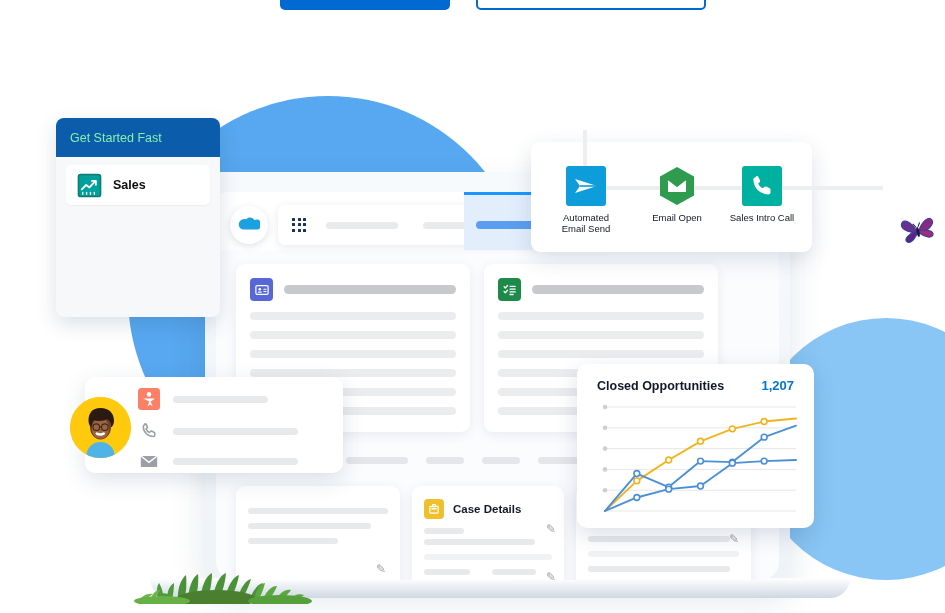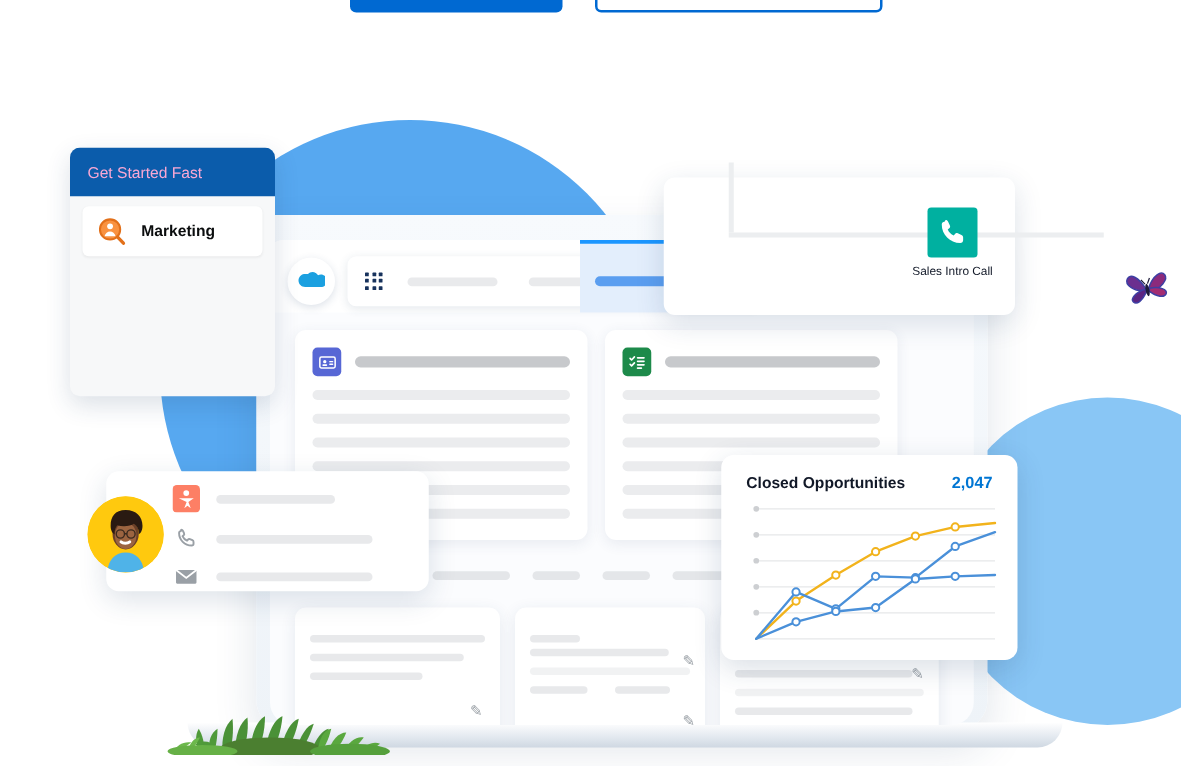--- a/index.html
+++ b/index.html
@@ -135,21 +135,21 @@
 
   
   #panel-gsf {
     position: absolute; left: 56px; top: 118px;
     width: 164px; height: 199px;
     background: #f7f8f9; border-radius: 8px;
     box-shadow: 0 7px 20px rgba(30,60,100,.16);
     overflow: hidden;
   }
   #gsf-header {
-    height: 39px; background: #0b5cab; color: #f9a8d4;
+    height: 39px; background: #0b5cab; color: #86efac;
     display: flex; align-items: center; padding-left: 14px;
     font-size: 12.5px;
   }
   .gsf-row {
     margin: 8px 10px 0 10px; height: 40px;
     background: #ffffff; border-radius: 5px;
     display: flex; align-items: center; gap: 11px; padding-left: 11px;
     box-shadow: 0 1px 2px rgba(0,0,0,.05);
   }
   .gsf-label { font-size: 12.5px; color: #0b0d0e; font-weight: 600; }
@@ -301,20 +301,30 @@
     <div class="strip-skel" style="left:322px; top:265px; width:62px;"></div>
 
     <div class="detail-card" id="dc-contact">
       <div class="dc-line" style="width:100%"></div>
       <div class="dc-line" style="width:88%"></div>
       <div class="dc-line" style="width:64%"></div>
       <div class="pencil" style="right:14px; bottom:18px;">✎</div>
     </div>
 
     <div class="detail-card" id="dc-case">
+      <div class="dc-head">
+        <div class="sq-icon" style="background:#f0c02c;width:20px;height:20px">
+          <svg width="12" height="12" viewBox="0 0 16 16">
+            <rect x="2.5" y="4.5" width="11" height="9" rx="1.2" fill="none" stroke="#fff" stroke-width="1.5"></rect>
+            <path d="M6 4.5V3.2a1 1 0 011-1h2a1 1 0 011 1v1.3" fill="none" stroke="#fff" stroke-width="1.5"></path>
+            <rect x="4.6" y="6.4" width="6.8" height="2.4" rx=".6" fill="#fff"></rect>
+          </svg>
+        </div>
+        <div class="dc-title">Case Details</div>
+      </div>
       <div class="dc-line" style="width:31%"></div>
       <div class="dc-line" style="width:87%; margin-top:5px"></div>
       <div class="dc-line" style="width:100%; background:#f1f2f3"></div>
       <div style="display:flex; gap:22px">
         <div class="dc-line" style="width:46px"></div>
         <div class="dc-line" style="width:44px"></div>
       </div>
       <div style="display:flex; gap:22px">
         
         
@@ -329,38 +339,65 @@
       <div class="dc-line" style="width:100%; background:#f1f2f3"></div>
       <div class="dc-line" style="width:94%"></div>
       <div class="pencil" style="right:12px; top:46px;">✎</div>
     </div>
 
   </div>
 
   <div id="panel-gsf">
     <div id="gsf-header">Get Started Fast</div>
 
-
-
     <div class="gsf-row">
       <svg width="25" height="25" viewBox="0 0 26 26">
-        <circle cx="11.5" cy="11" r="8.4" fill="#f99240" stroke="#e2701a" stroke-width="1.7"></circle>
-        <circle cx="11.5" cy="8.4" r="2.4" fill="#fff"></circle>
-        <path d="M6.9 16.6c.7-2.6 2.5-4 4.6-4s3.9 1.4 4.6 4z" fill="#fff"></path>
-        <line x1="17.6" y1="17.2" x2="22.6" y2="22.4" stroke="#e2701a" stroke-width="2.8" stroke-linecap="round"></line>
+        <rect x="1.5" y="1.5" width="23" height="23" rx="2.5" fill="#00a19b" stroke="#0e7a75" stroke-width="1.6"></rect>
+        <path d="M5 17l4.5-4.5L13 15l6-6.5" fill="none" stroke="#fff" stroke-width="1.9" stroke-linecap="round" stroke-linejoin="round"></path>
+        <path d="M15.6 8.2H19.6V12.2" fill="none" stroke="#fff" stroke-width="1.9" stroke-linecap="round" stroke-linejoin="round"></path>
+        <g stroke="#fff" stroke-width="1.4" stroke-linecap="round">
+          <line x1="6" y1="20.3" x2="6" y2="22.2"></line>
+          <line x1="10" y1="20.3" x2="10" y2="22.2"></line>
+          <line x1="14" y1="20.3" x2="14" y2="22.2"></line>
+          <line x1="18" y1="20.3" x2="18" y2="22.2"></line>
+        </g>
       </svg>
-      <span class="gsf-label">Marketing</span>
-    </div>
+      <span class="gsf-label">Sales</span>
+    </div>
+
+
   </div>
 
   <div id="panel-flow">
     <div class="flow-connector" id="fc1"></div>
     <div id="fc-stub"></div>
 
-
+    <div class="flow-node" id="fn1">
+      <div class="flow-shape" style="background:#0d9dda;border-radius:3px">
+        <svg width="40" height="40" viewBox="0 0 40 40">
+          <path d="M9 13l22 7-22 7 5-7z" fill="#fff"></path>
+          <path d="M14 20h17" stroke="#0d9dda" stroke-width="1.6"></path>
+        </svg>
+      </div>
+      <div class="flow-label">
+        <span>Automated</span><br><span>Email Send</span>
+      </div>
+    </div>
+
+    <div class="flow-node" id="fn2">
+      <div class="flow-shape">
+        <svg width="40" height="40" viewBox="0 0 40 40">
+          <polygon points="20,1 37,10.5 37,29.5 20,39 3,29.5 3,10.5" fill="#2e9b4e"></polygon>
+          <path d="M11 15h18v11H11z" fill="#fff"></path>
+          <path d="M11 15l9 7 9-7" fill="#2e9b4e"></path>
+          <path d="M11 15l9 7 9-7" fill="none" stroke="#fff" stroke-width="1.4"></path>
+        </svg>
+      </div>
+      <div class="flow-label">Email Open</div>
+    </div>
 
     <div class="flow-node" id="fn3">
       <div class="flow-shape" style="background:#00b0a0;border-radius:3px">
         <svg width="40" height="40" viewBox="0 0 40 40">
           <path d="M14.5 10c1 0 1.6.4 2 1.3l1.4 3c.4.9.2 1.6-.5 2.2l-1.2 1c.9 2.2 2.6 3.9 4.8 4.8l1-1.2c.6-.7 1.3-.9 2.2-.5l3 1.4c.9.4 1.3 1 1.3 2v2.2c0 1.3-.9 2.2-2.3 2.2-8.2 0-14.8-6.6-14.8-14.8 0-1.4.9-2.3 2.2-2.3z" fill="#fff"></path>
         </svg>
       </div>
       <div class="flow-label">Sales Intro Call</div>
     </div>
   </div>
@@ -407,21 +444,21 @@
           <path d="M2 5.5l9 7 9-7" fill="none" stroke="#fff" stroke-width="1.6"></path>
         </svg>
       </div>
       <div class="pc-skel" style="width:125px; margin-left:10px"></div>
     </div>
   </div>
 
   <div id="panel-chart">
     <div id="chart-head">
       <div id="chart-title">Closed Opportunities</div>
-      <div id="chart-value">2,047</div>
+      <div id="chart-value">1,207</div>
     </div>
     <svg id="chart-svg" width="205" height="118" viewBox="0 0 205 118" style="margin-top:8px">
         <line x1="8" x2="199" y1="110" y2="110" stroke="#e6e7e9" stroke-width="1"></line>
         <line x1="8" x2="199" y1="89.2" y2="89.2" stroke="#e6e7e9" stroke-width="1"></line>
         <circle cx="8" cy="89.2" r="2.3" fill="#cdcfd2"></circle>
         <line x1="8" x2="199" y1="68.4" y2="68.4" stroke="#e6e7e9" stroke-width="1"></line>
         <circle cx="8" cy="68.4" r="2.3" fill="#cdcfd2"></circle>
         <line x1="8" x2="199" y1="47.6" y2="47.6" stroke="#e6e7e9" stroke-width="1"></line>
         <circle cx="8" cy="47.6" r="2.3" fill="#cdcfd2"></circle>
         <line x1="8" x2="199" y1="26.799999999999997" y2="26.799999999999997" stroke="#e6e7e9" stroke-width="1"></line>

